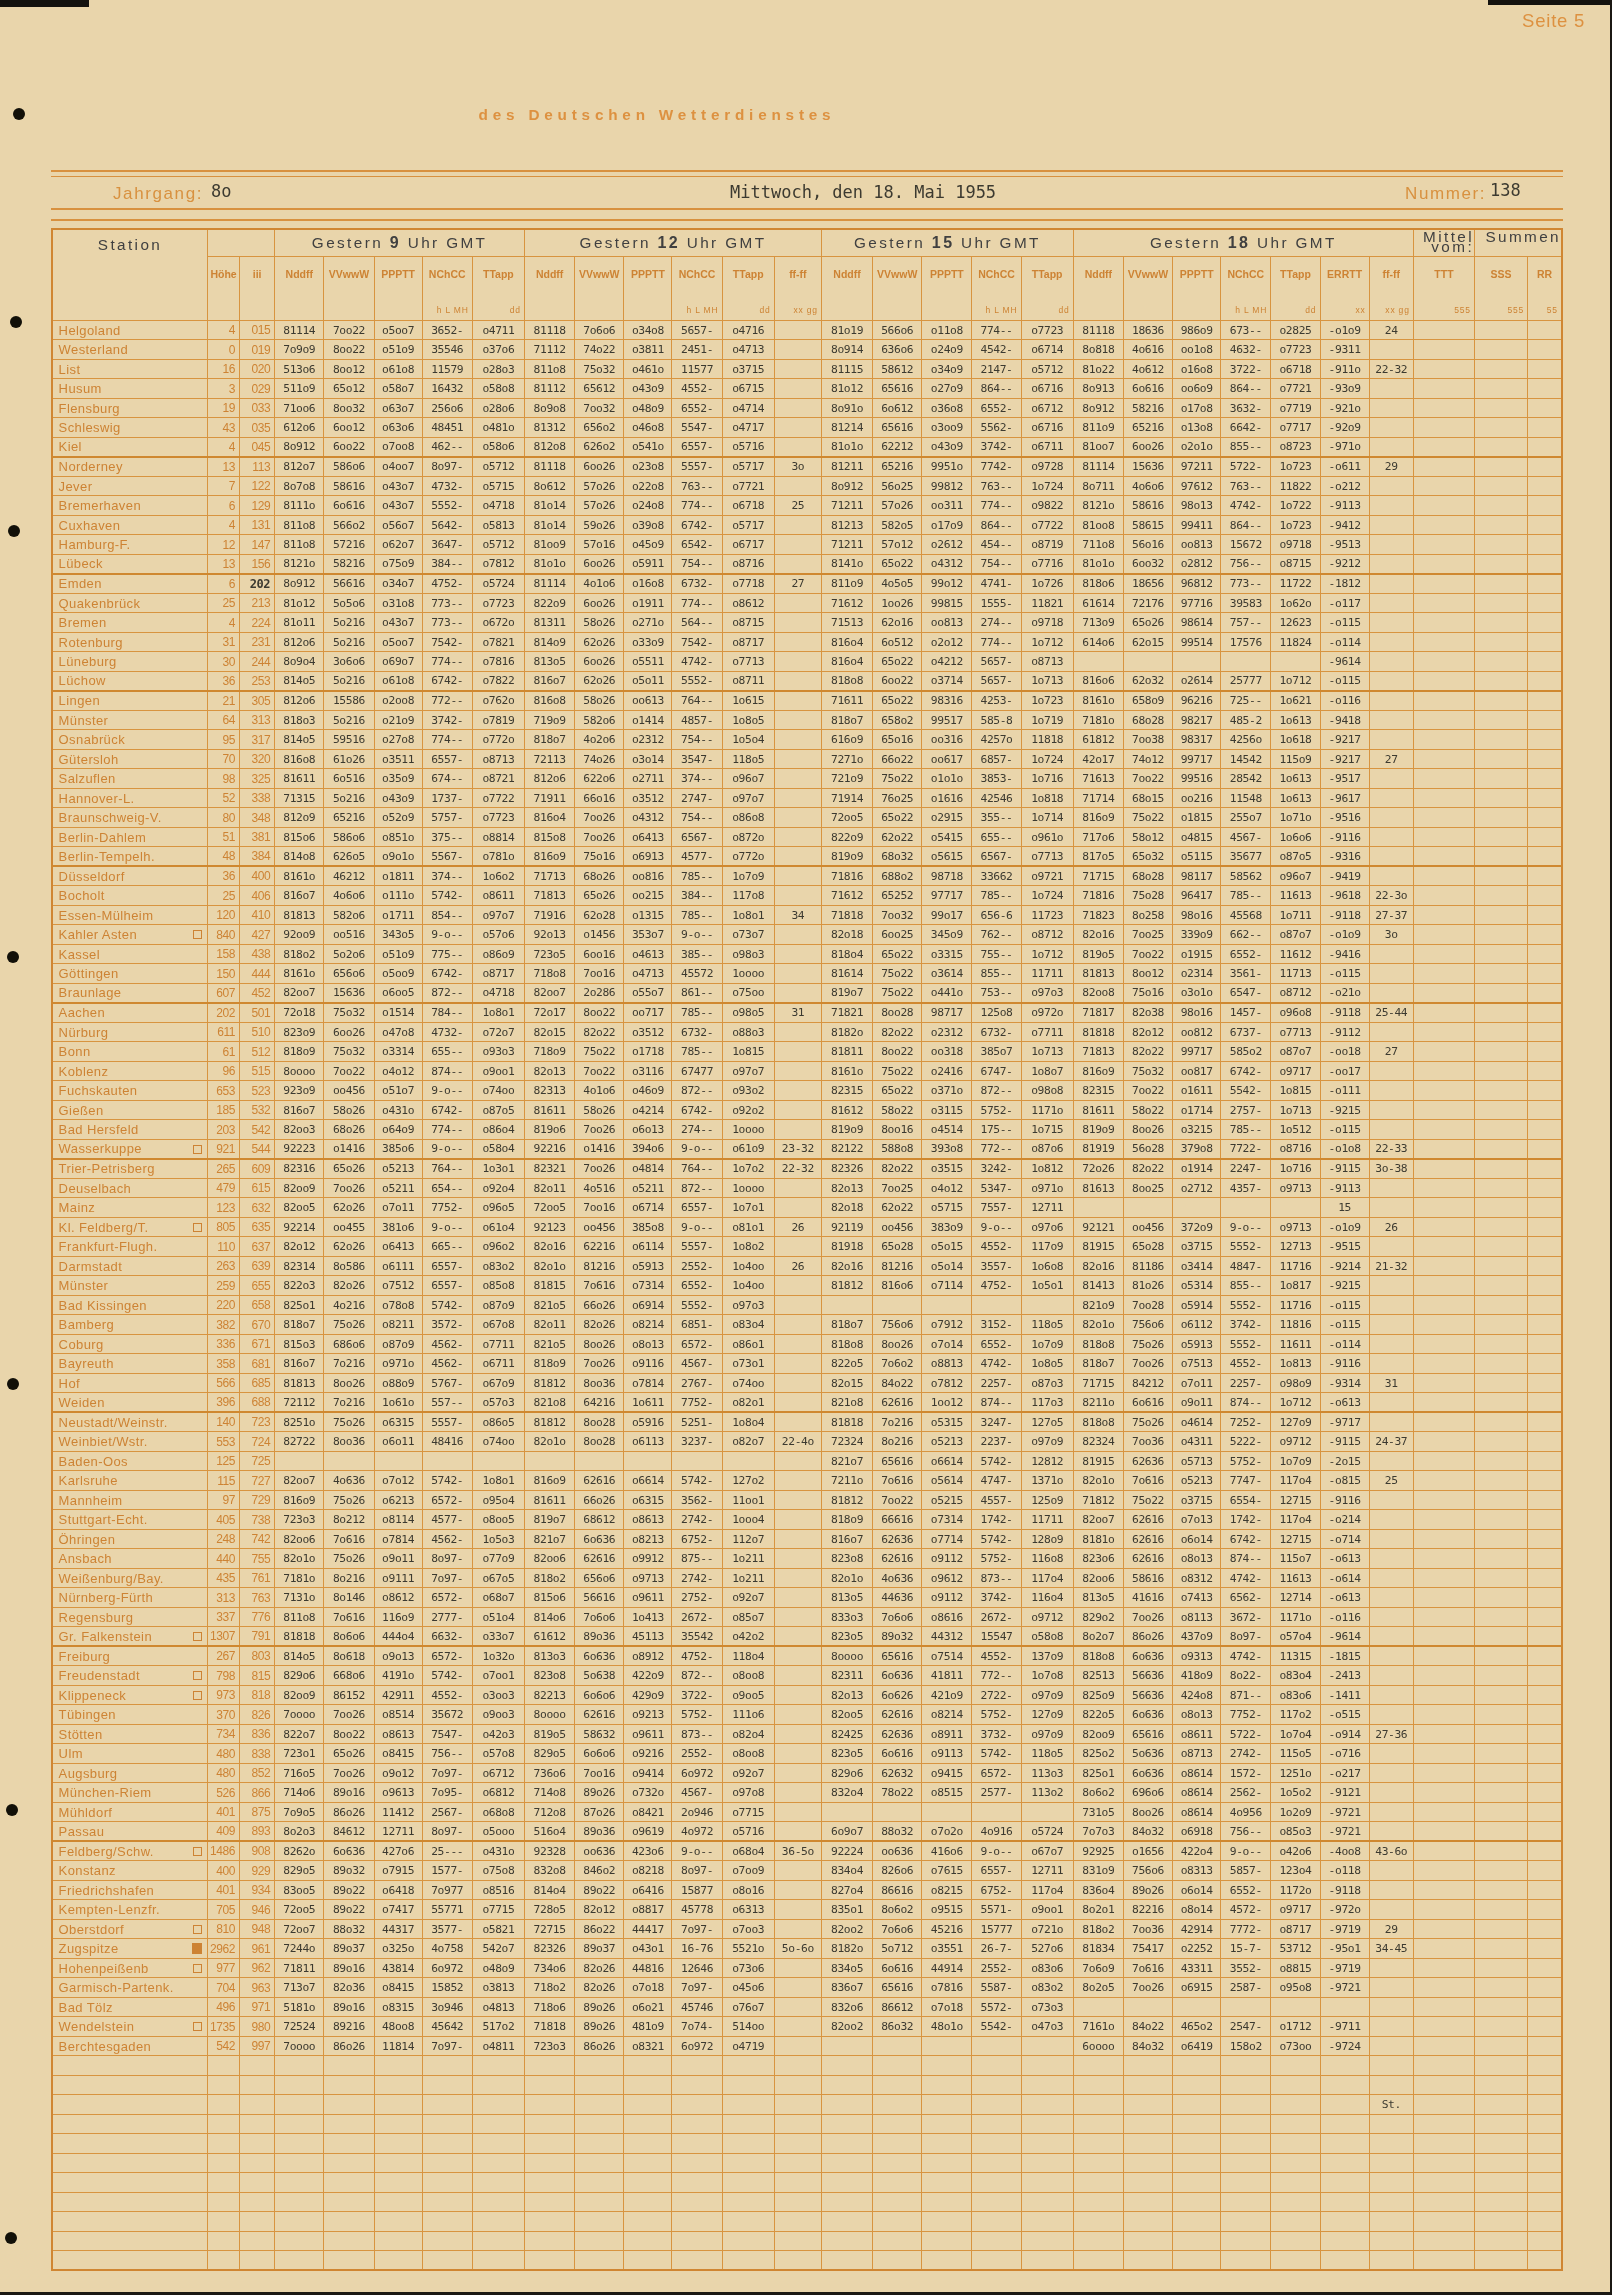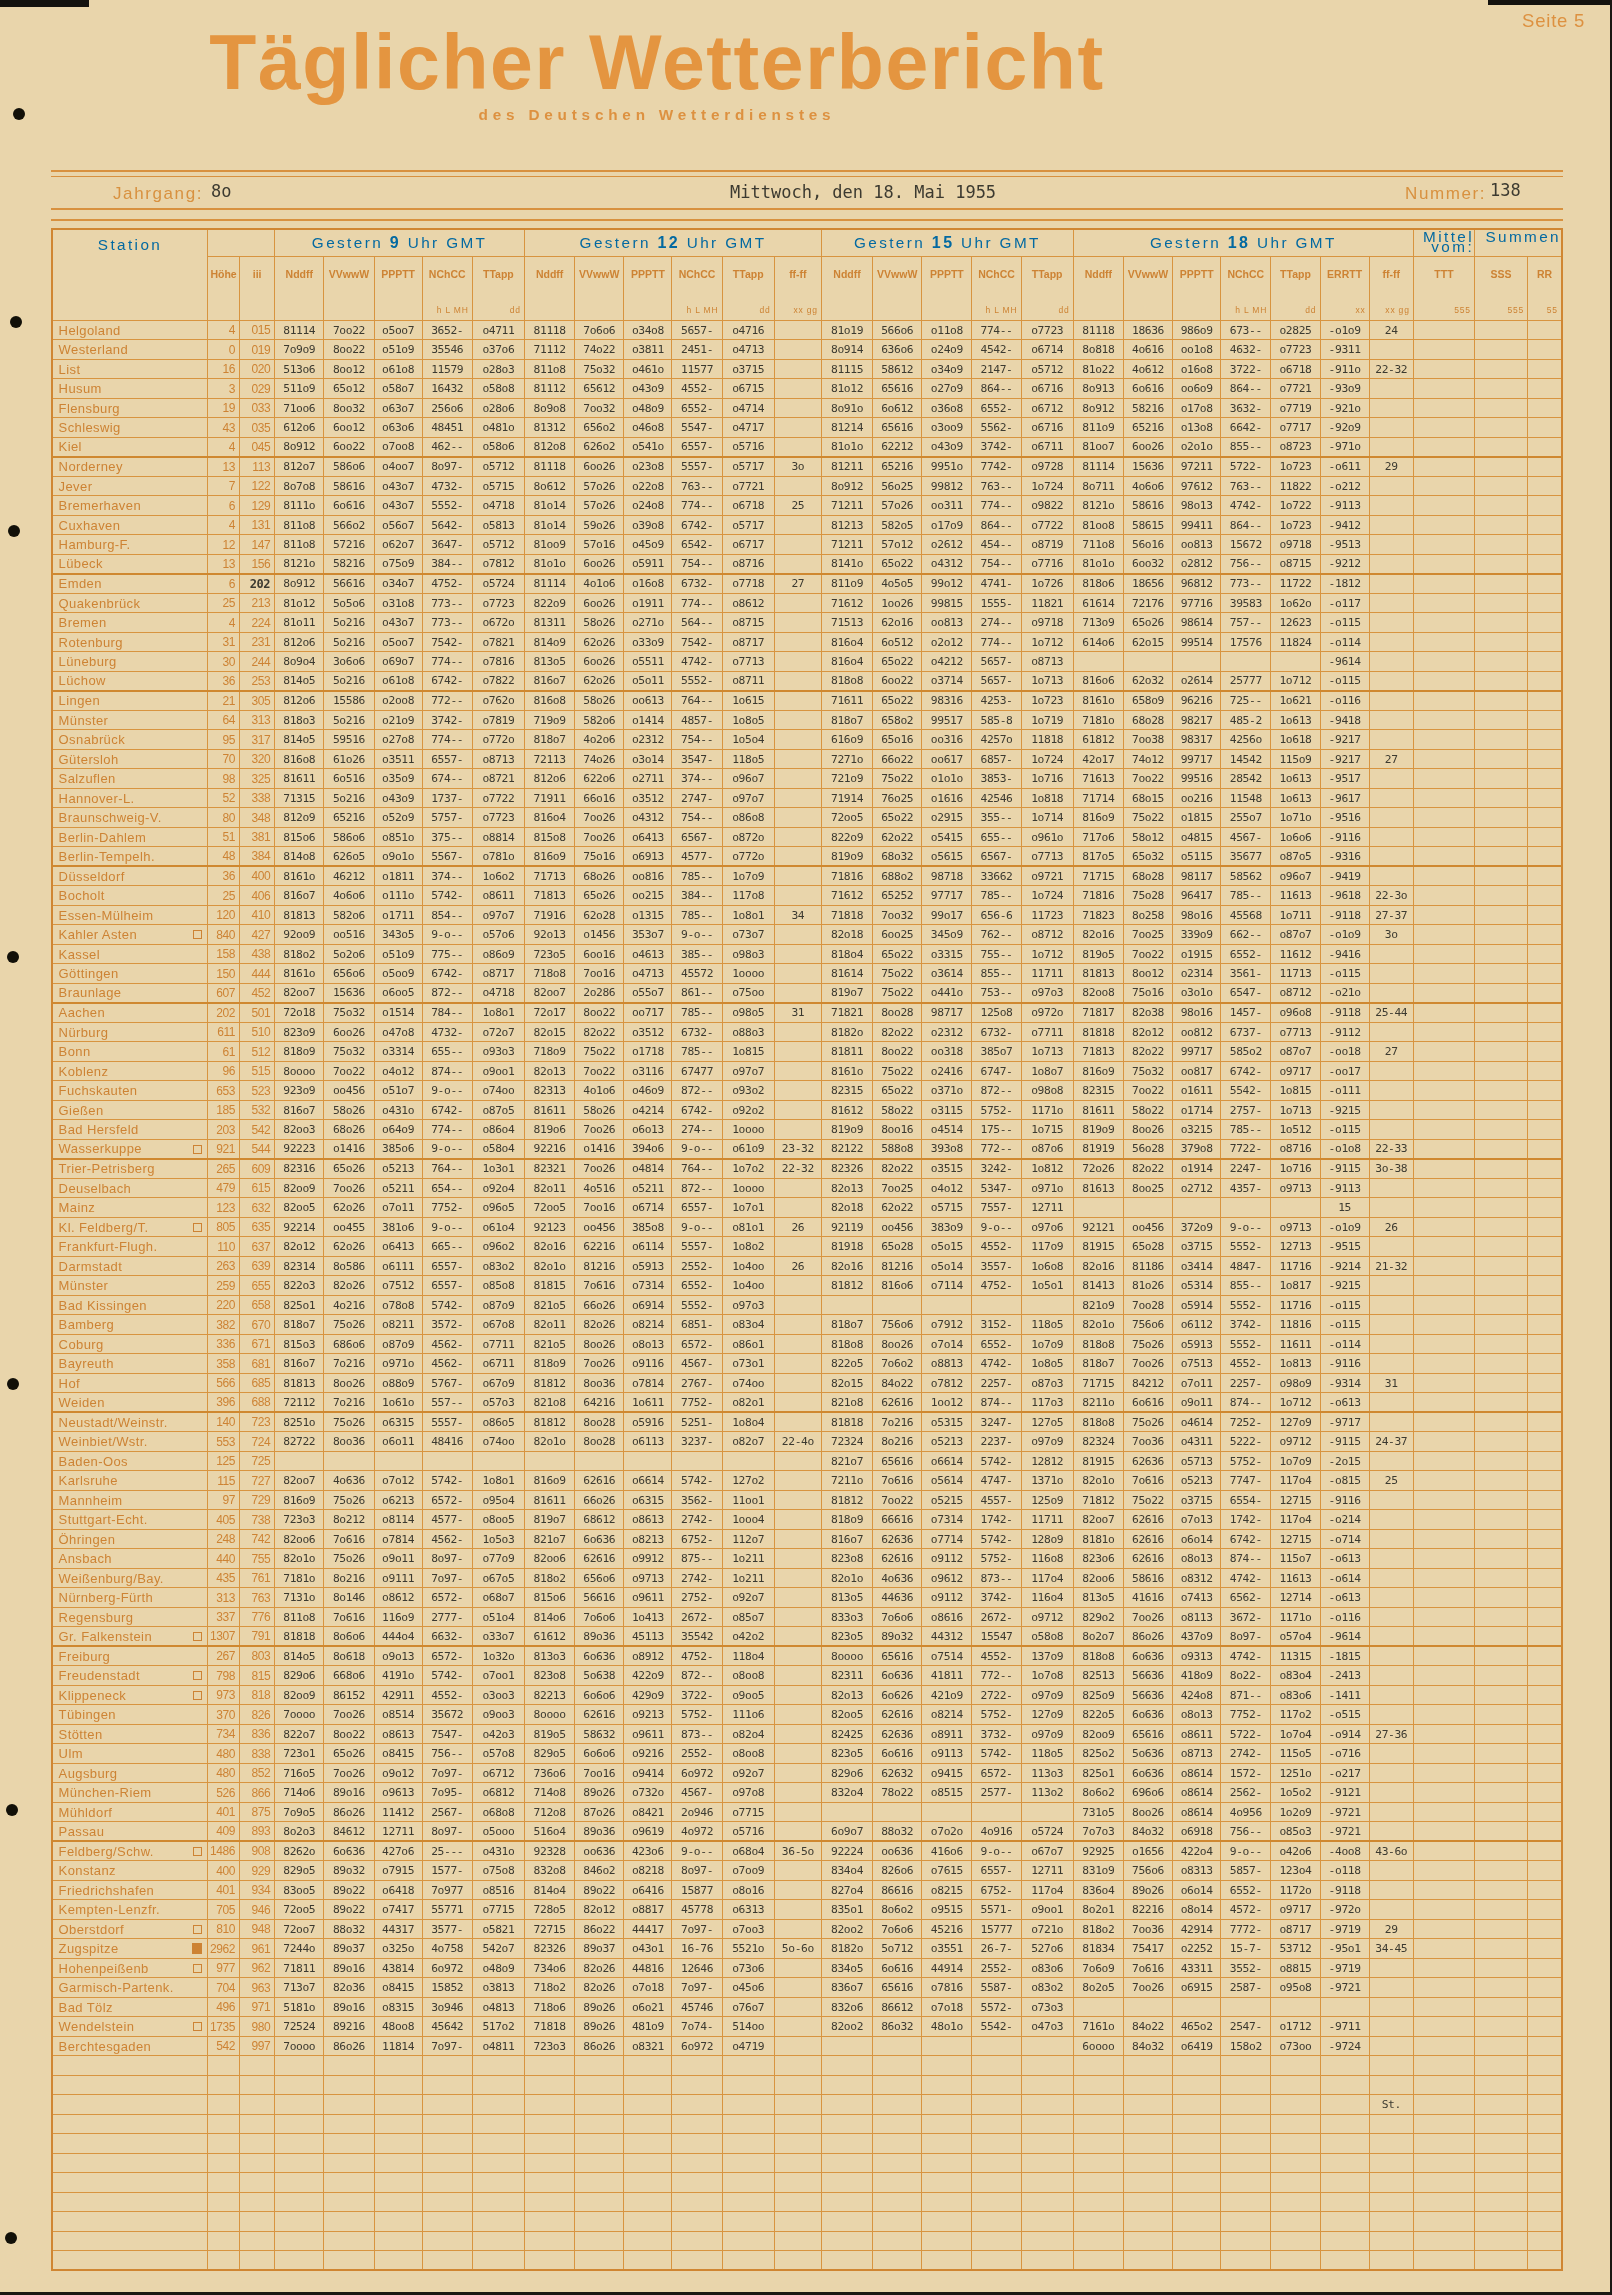--- a/index.html
+++ b/index.html
@@ -20,21 +20,21 @@
   .teilb{position:absolute;left:161px;top:133px;width:992px;text-align:center;color:#dd9140;
          font-size:22px;font-weight:bold;letter-spacing:3.2px;}
   .rule{position:absolute;left:51px;width:1512px;background:#d8913f;}
   .typed{font-family:"DejaVu Sans Mono",monospace;color:#3c3a30;}
   .meta-label{position:absolute;color:#d8913f;font-size:17px;letter-spacing:1.6px;}
   .meta-val{position:absolute;font-size:17px;}
   
   table{position:absolute;left:51px;top:228px;width:1512px;border-collapse:collapse;table-layout:fixed;}
   th,td{border:0.8px solid #d8943f;padding:0;margin:0;overflow:hidden;white-space:nowrap;}
   table{border:2.4px solid #d08632;}
-  thead tr.grp th{height:24px;font-size:15.3px;color:#0369a1;font-weight:normal;letter-spacing:2.4px;}
+  thead tr.grp th{height:24px;font-size:15.3px;color:#404040;font-weight:normal;letter-spacing:2.4px;}
   thead tr.grp th b{font-size:16px;}
   thead tr.sub th{height:52px;font-size:10.5px;color:#cd8334;vertical-align:top;padding-top:11.3px;font-weight:bold;position:relative;}
   thead tr.sub th .s2{position:absolute;right:3.2px;bottom:4.8px;font-size:8.5px;font-weight:normal;letter-spacing:0.8px;}
   thead th.sth{vertical-align:top;padding-top:5.6px;font-size:15.3px;letter-spacing:4.8px;color:#cd8334;font-weight:normal;}
   thead th.mit{font-size:11px;color:#cd8334;text-align:right;padding-left:4px;font-weight:normal;line-height:10.5px;vertical-align:top;padding-top:1.6px;}
   tbody tr{height:19.5px;}
   tbody td{font-family:"DejaVu Sans Mono",monospace;font-size:11.3px;color:#3c3a30;text-align:center;letter-spacing:-0.4px;}
   tbody td.st{text-align:left;padding-left:5.6px;font-family:"Liberation Sans",sans-serif;color:#cd8334;
               font-size:13px;letter-spacing:0.4px;position:relative;}
   tbody td.oh,tbody td.oi{color:#cd8334;font-family:"Liberation Sans",sans-serif;font-size:12px;text-align:right;padding-right:4px;}
@@ -56,21 +56,20 @@
   <div class="edge-bottom"></div>
   <div class="punch" style="left:13px;top:108px;"></div>
   <div class="punch" style="left:9.7px;top:316px;"></div>
   <div class="punch" style="left:8px;top:525px;"></div>
   <div class="punch" style="left:7.3px;top:951px;"></div>
   <div class="punch" style="left:6.5px;top:1378px;"></div>
   <div class="punch" style="left:5.6px;top:1804px;"></div>
   <div class="punch" style="left:4.8px;top:2232px;"></div>
 
   <div class="seite">Seite 5</div>
-  <div class="title">Täglicher Wetterbericht</div>
   <div class="subtitle">des Deutschen Wetterdienstes</div>
 
   <div class="rule" style="top:170px;height:2.4px;"></div>
   <div class="rule" style="top:176px;height:1.2px;"></div>
 
   <div class="meta-label" style="left:113px;top:184px;">Jahrgang:</div>
   <div class="meta-val typed" style="left:211px;top:181px;">8o</div>
   <div class="meta-val typed" style="left:730px;top:182px;font-weight:normal;">Mittwoch, den 18. Mai 1955</div>
   <div class="meta-label" style="left:1405px;top:184px;">Nummer:</div>
   <div class="meta-val typed" style="left:1490px;top:180px;">138</div>

